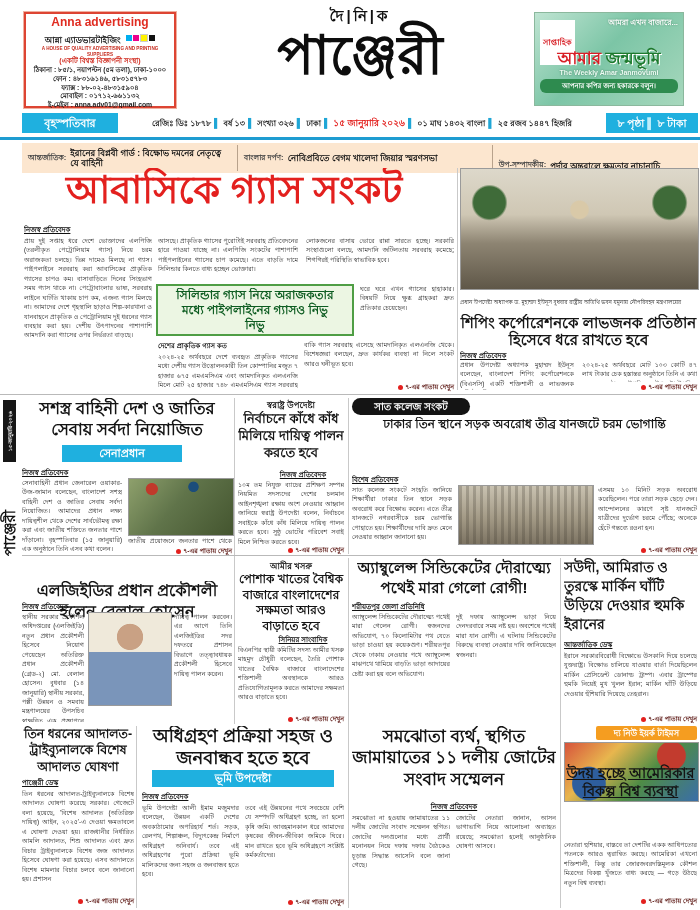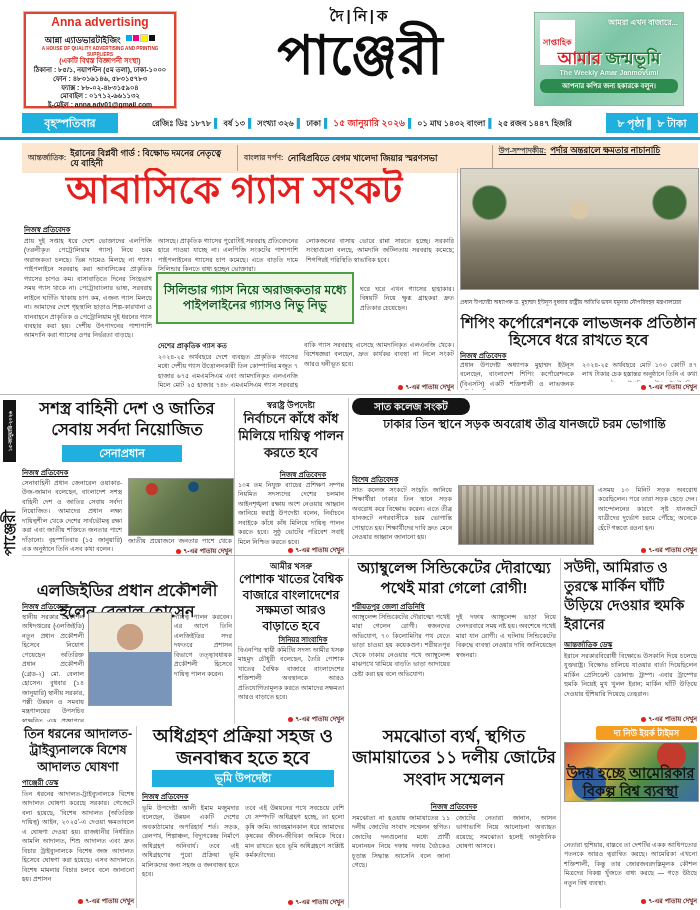--- a/index.html
+++ b/index.html
@@ -83,33 +83,33 @@
 
 <div class="abs" style="left:22px;top:143px;width:676px;height:30px;background:#fce6cf;display:flex;align-items:center;">
   <div style="flex:1.05;padding:0 6px;overflow:hidden;border-right:1px solid #b8a28c;height:26px;display:flex;align-items:center;">
     <span style="font-size:7.5px;color:#444;font-weight:bold;margin-right:4px;flex:0 0 auto;">আন্তর্জাতিক:</span>
     <span style="font-size:8.6px;font-weight:bold;color:#111;line-height:1.2;">ইরানের বিপ্লবী গার্ড : বিক্ষোভ দমনের নেতৃত্বে যে বাহিনী</span>
   </div>
   <div style="flex:1.25;padding:0 6px;overflow:hidden;border-right:1px solid #b8a28c;height:26px;display:flex;align-items:center;">
     <span style="font-size:7.5px;color:#444;font-weight:bold;margin-right:4px;flex:0 0 auto;">বাংলার দর্পণ:</span>
     <span style="font-size:8.6px;font-weight:bold;color:#111;line-height:1.2;">নোবিপ্রবিতে বেগম খালেদা জিয়ার স্মরণসভা</span>
   </div>
-  <div style="flex:1;padding:0 6px;overflow:hidden;height:26px;display:flex;align-items:flex-start;text-decoration:underline;">
+  <div style="flex:1;padding:0 6px;overflow:hidden;height:26px;display:flex;align-items:flex-end;text-decoration:underline;">
     <span style="font-size:7.5px;color:#444;font-weight:bold;margin-right:4px;flex:0 0 auto;">উপ-সম্পাদকীয়:</span>
     <span style="font-size:8.6px;font-weight:bold;color:#111;line-height:1.2;">পর্দার অন্তরালে ক্ষমতার নাচানাচি</span>
   </div>
 </div>
 
 <div class="abs hd" style="left:14px;top:168px;width:440px;height:50px;font-size:38px;color:#e3201e;line-height:1.2;overflow:hidden;">আবাসিকে গ্যাস সংকট</div>
 <div class="abs byline" style="left:24px;top:224px;width:110px;">নিজস্ব প্রতিবেদক</div>
 <div class="abs body" style="left:24px;top:236px;width:128px;height:154px;">প্রায় দুই সপ্তাহ ধরে দেশে ভোক্তাদের এলপিজি (তরলীকৃত পেট্রোলিয়াম গ্যাস) নিয়ে চরম অরাজকতা চলছে। ভিন্ন দামেও মিলছে না গ্যাস। পাইপলাইনে সরবরাহ করা আবাসিকের প্রাকৃতিক গ্যাসের চাপও কম। বাসাবাড়িতে দিনের সিংহভাগ সময় গ্যাস থাকে না। পেট্রোবাংলার ভাষ্য, সরবরাহ লাইনে ঘাটতি থাকায় চাপ কম, এজন্য গ্যাস মিলছে না। আমাদের দেশে গৃহস্থালি ছাড়াও শিল্প-কারখানা ও যানবাহনে প্রাকৃতিক ও পেট্রোলিয়াম দুই ধরনের গ্যাস ব্যবহার করা হয়। দেশীয় উৎপাদনের পাশাপাশি আমদানি করা গ্যাসের ওপর নির্ভরতা বাড়ছে।</div>
 <div class="abs body" style="left:158px;top:236px;width:140px;height:46px;">আসছে। প্রাকৃতিক গ্যাসের পুরোটাই সরবরাহ প্রতিবেদনের হারে পাওয়া যাচ্ছে না। এলপিজি সংকটের পাশাপাশি পাইপলাইনের গ্যাসের চাপ কমেছে। এতে বাড়তি দামে সিলিন্ডার কিনতে বাধ্য হচ্ছেন ভোক্তারা।</div>
 <div class="abs body" style="left:306px;top:236px;width:148px;height:46px;">লোকজনের বাসায় ভোরে রান্না সারতে হচ্ছে। সরকারি সংস্থাগুলো বলছে, আমদানি জটিলতায় সরবরাহ কমেছে; শিগগিরই পরিস্থিতি স্বাভাবিক হবে।</div>
 
-<div class="abs" style="left:156px;top:272px;width:198px;height:52px;background:#ecf6e3;border:2px solid #4f9e45;box-sizing:border-box;display:flex;align-items:center;justify-content:center;padding:4px;">
+<div class="abs" style="left:156px;top:284px;width:198px;height:52px;background:#ecf6e3;border:2px solid #4f9e45;box-sizing:border-box;display:flex;align-items:center;justify-content:center;padding:16px;">
   <div style="font-size:12px;font-weight:bold;color:#0d5c21;text-align:center;line-height:1.25;overflow:hidden;">সিলিন্ডার গ্যাস নিয়ে অরাজকতার মধ্যে পাইপলাইনের গ্যাসও নিভু নিভু</div>
 </div>
 <div class="abs body" style="left:360px;top:284px;width:94px;height:52px;">ঘরে ঘরে এখন গ্যাসের হাহাকার। বিষয়টি নিয়ে ক্ষুব্ধ গ্রাহকরা দ্রুত প্রতিকার চেয়েছেন।</div>
 
 <div class="abs" style="left:158px;top:340px;width:140px;height:50px;overflow:hidden;">
   <div style="font-size:6.8px;font-weight:bold;color:#111;">দেশের প্রাকৃতিক গ্যাস কত</div>
   <div class="body" style="width:100%;height:40px;">২০২৪-২৫ অর্থবছরে দেশে ব্যবহৃত প্রাকৃতিক গ্যাসের মধ্যে দেশীয় গ্যাস উত্তোলনকারী তিন কোম্পানির মজুত ৭ হাজার ৬৭৫ এমএমসিএম এবং আমদানিকৃত এলএনজি মিলে মোট ২৫ হাজার ৭৪৮ এমএমসিএম গ্যাস সরবরাহ হয়েছে।</div>
 </div>
 <div class="abs body" style="left:304px;top:340px;width:150px;height:42px;">বাকি গ্যাস সরবরাহ এসেছে আমদানিকৃত এলএনজি থেকে। বিশেষজ্ঞরা বলছেন, দ্রুত কার্যকর ব্যবস্থা না নিলে সংকট আরও ঘনীভূত হবে।</div>
 <div class="abs cont" style="left:354px;top:382px;width:100px;"><span class="dot"></span><span>৭-এর পাতায় দেখুন</span></div>

